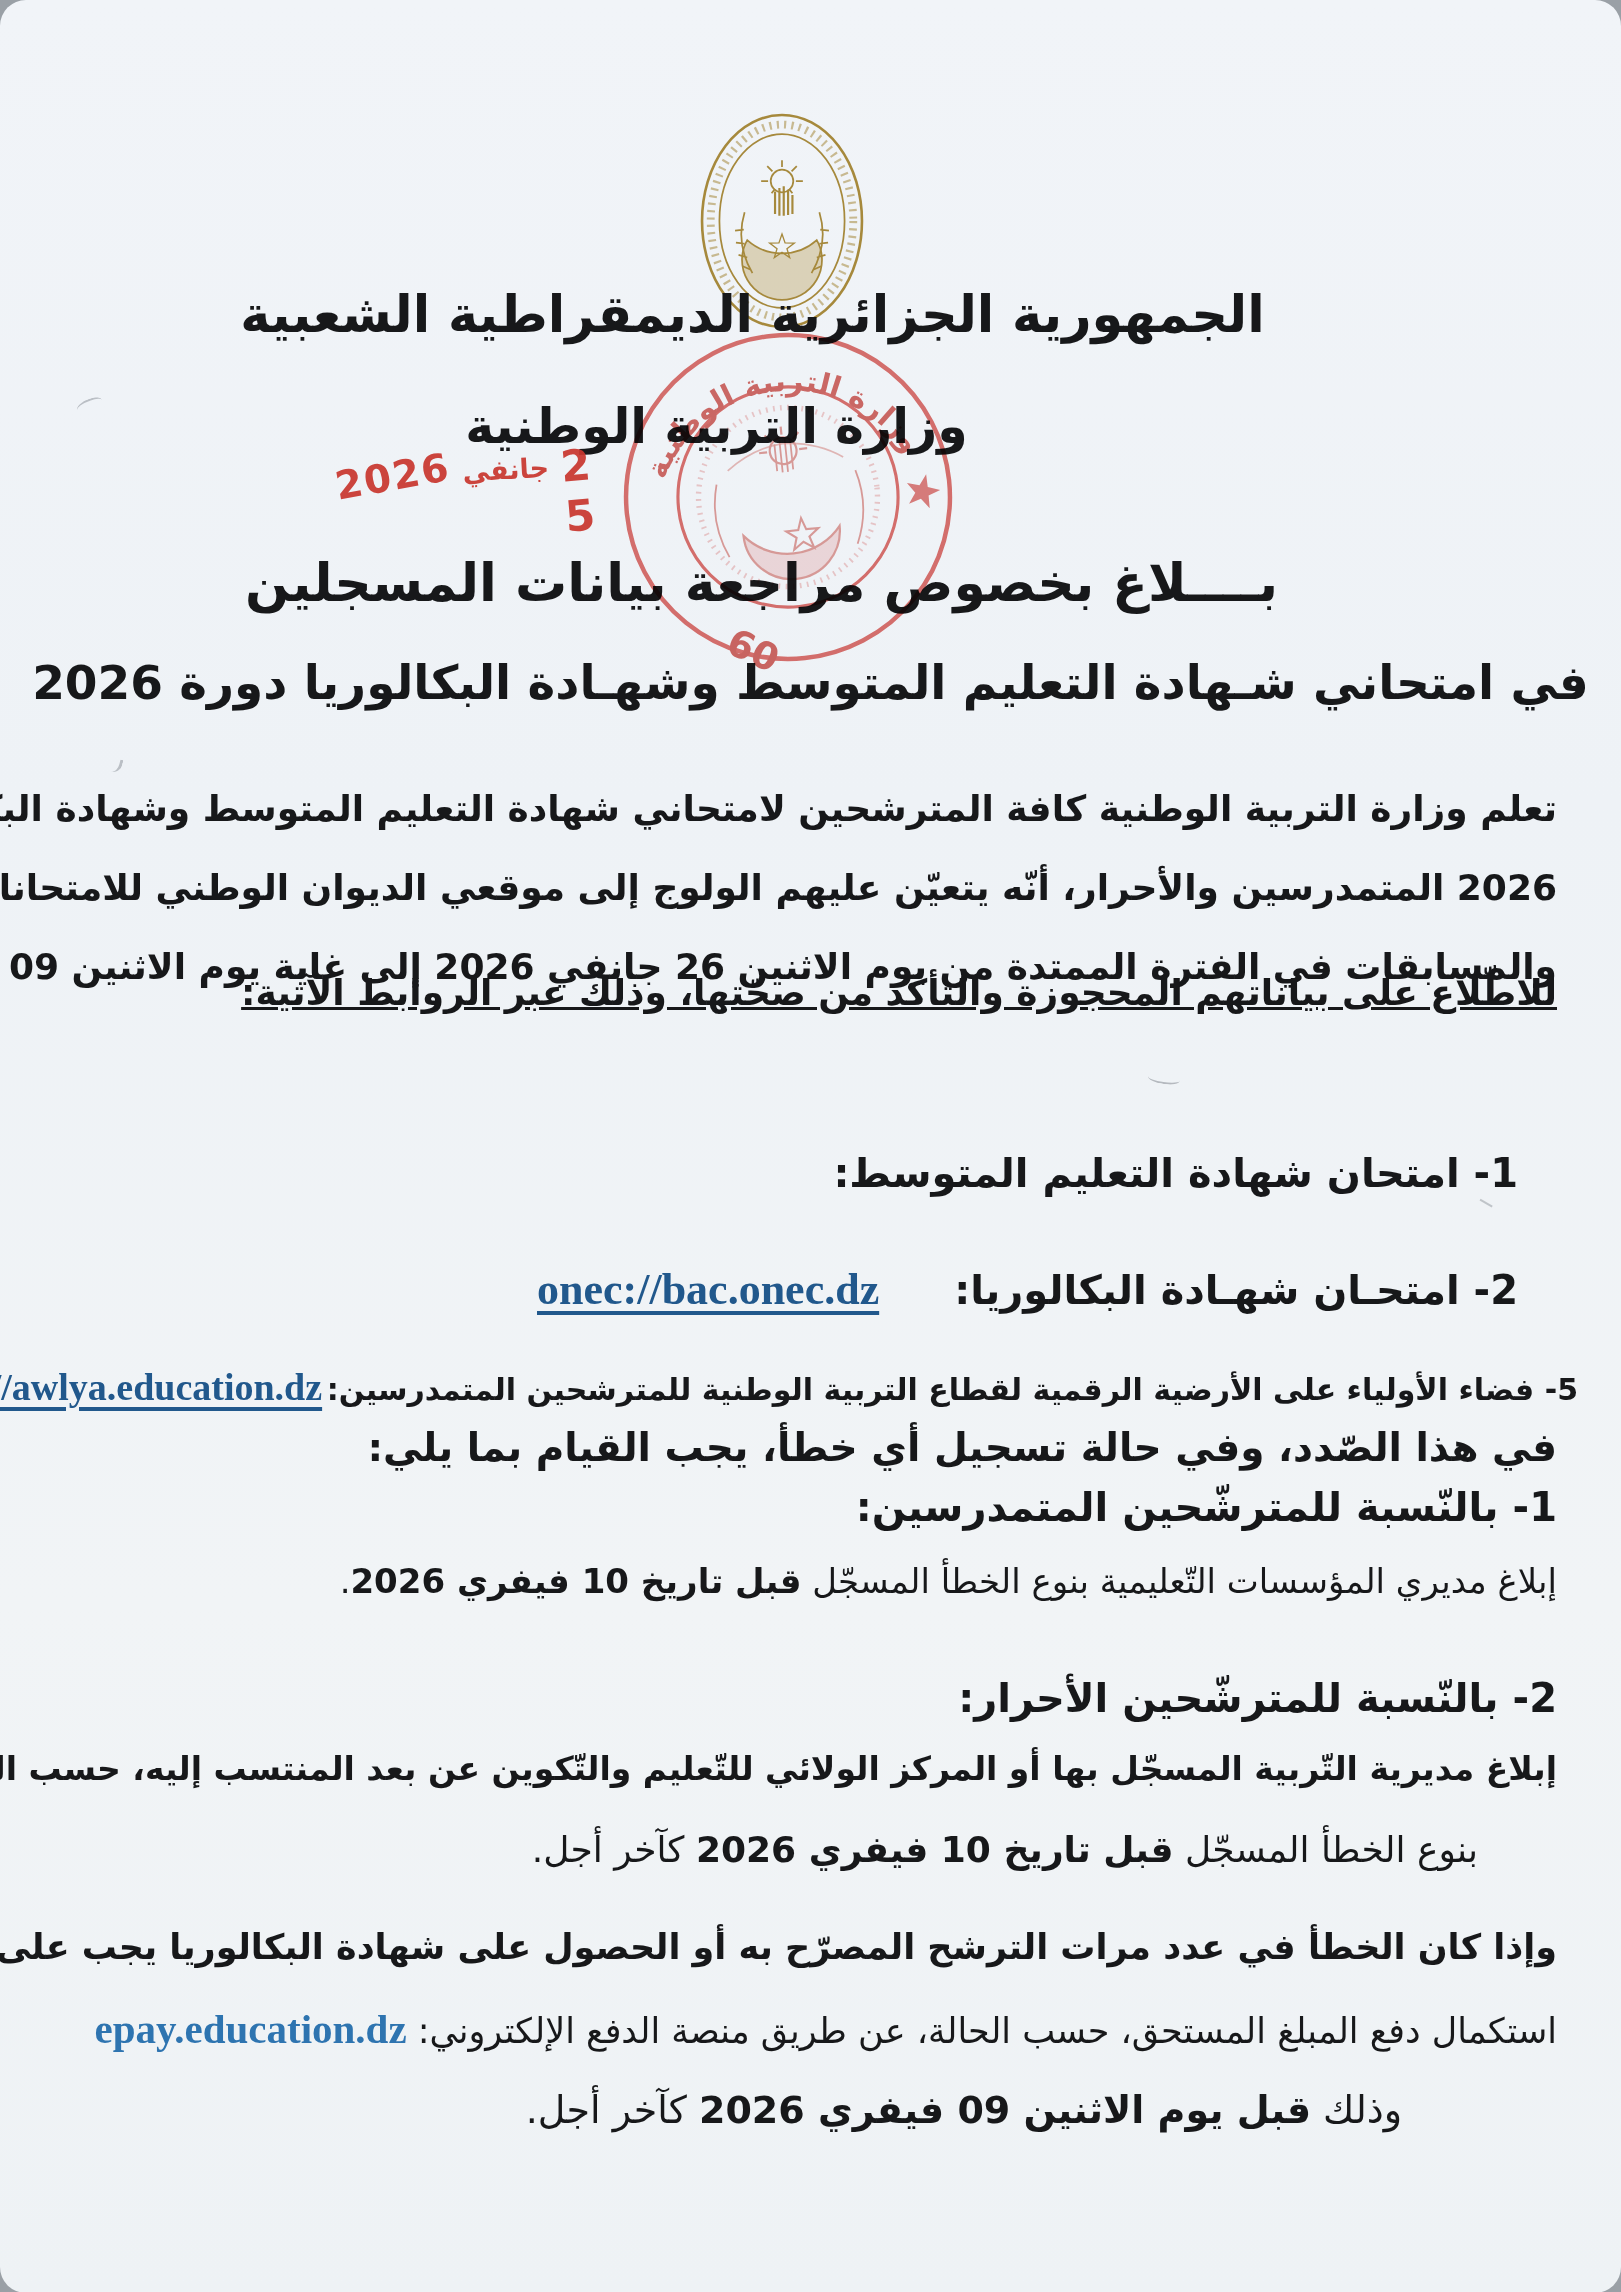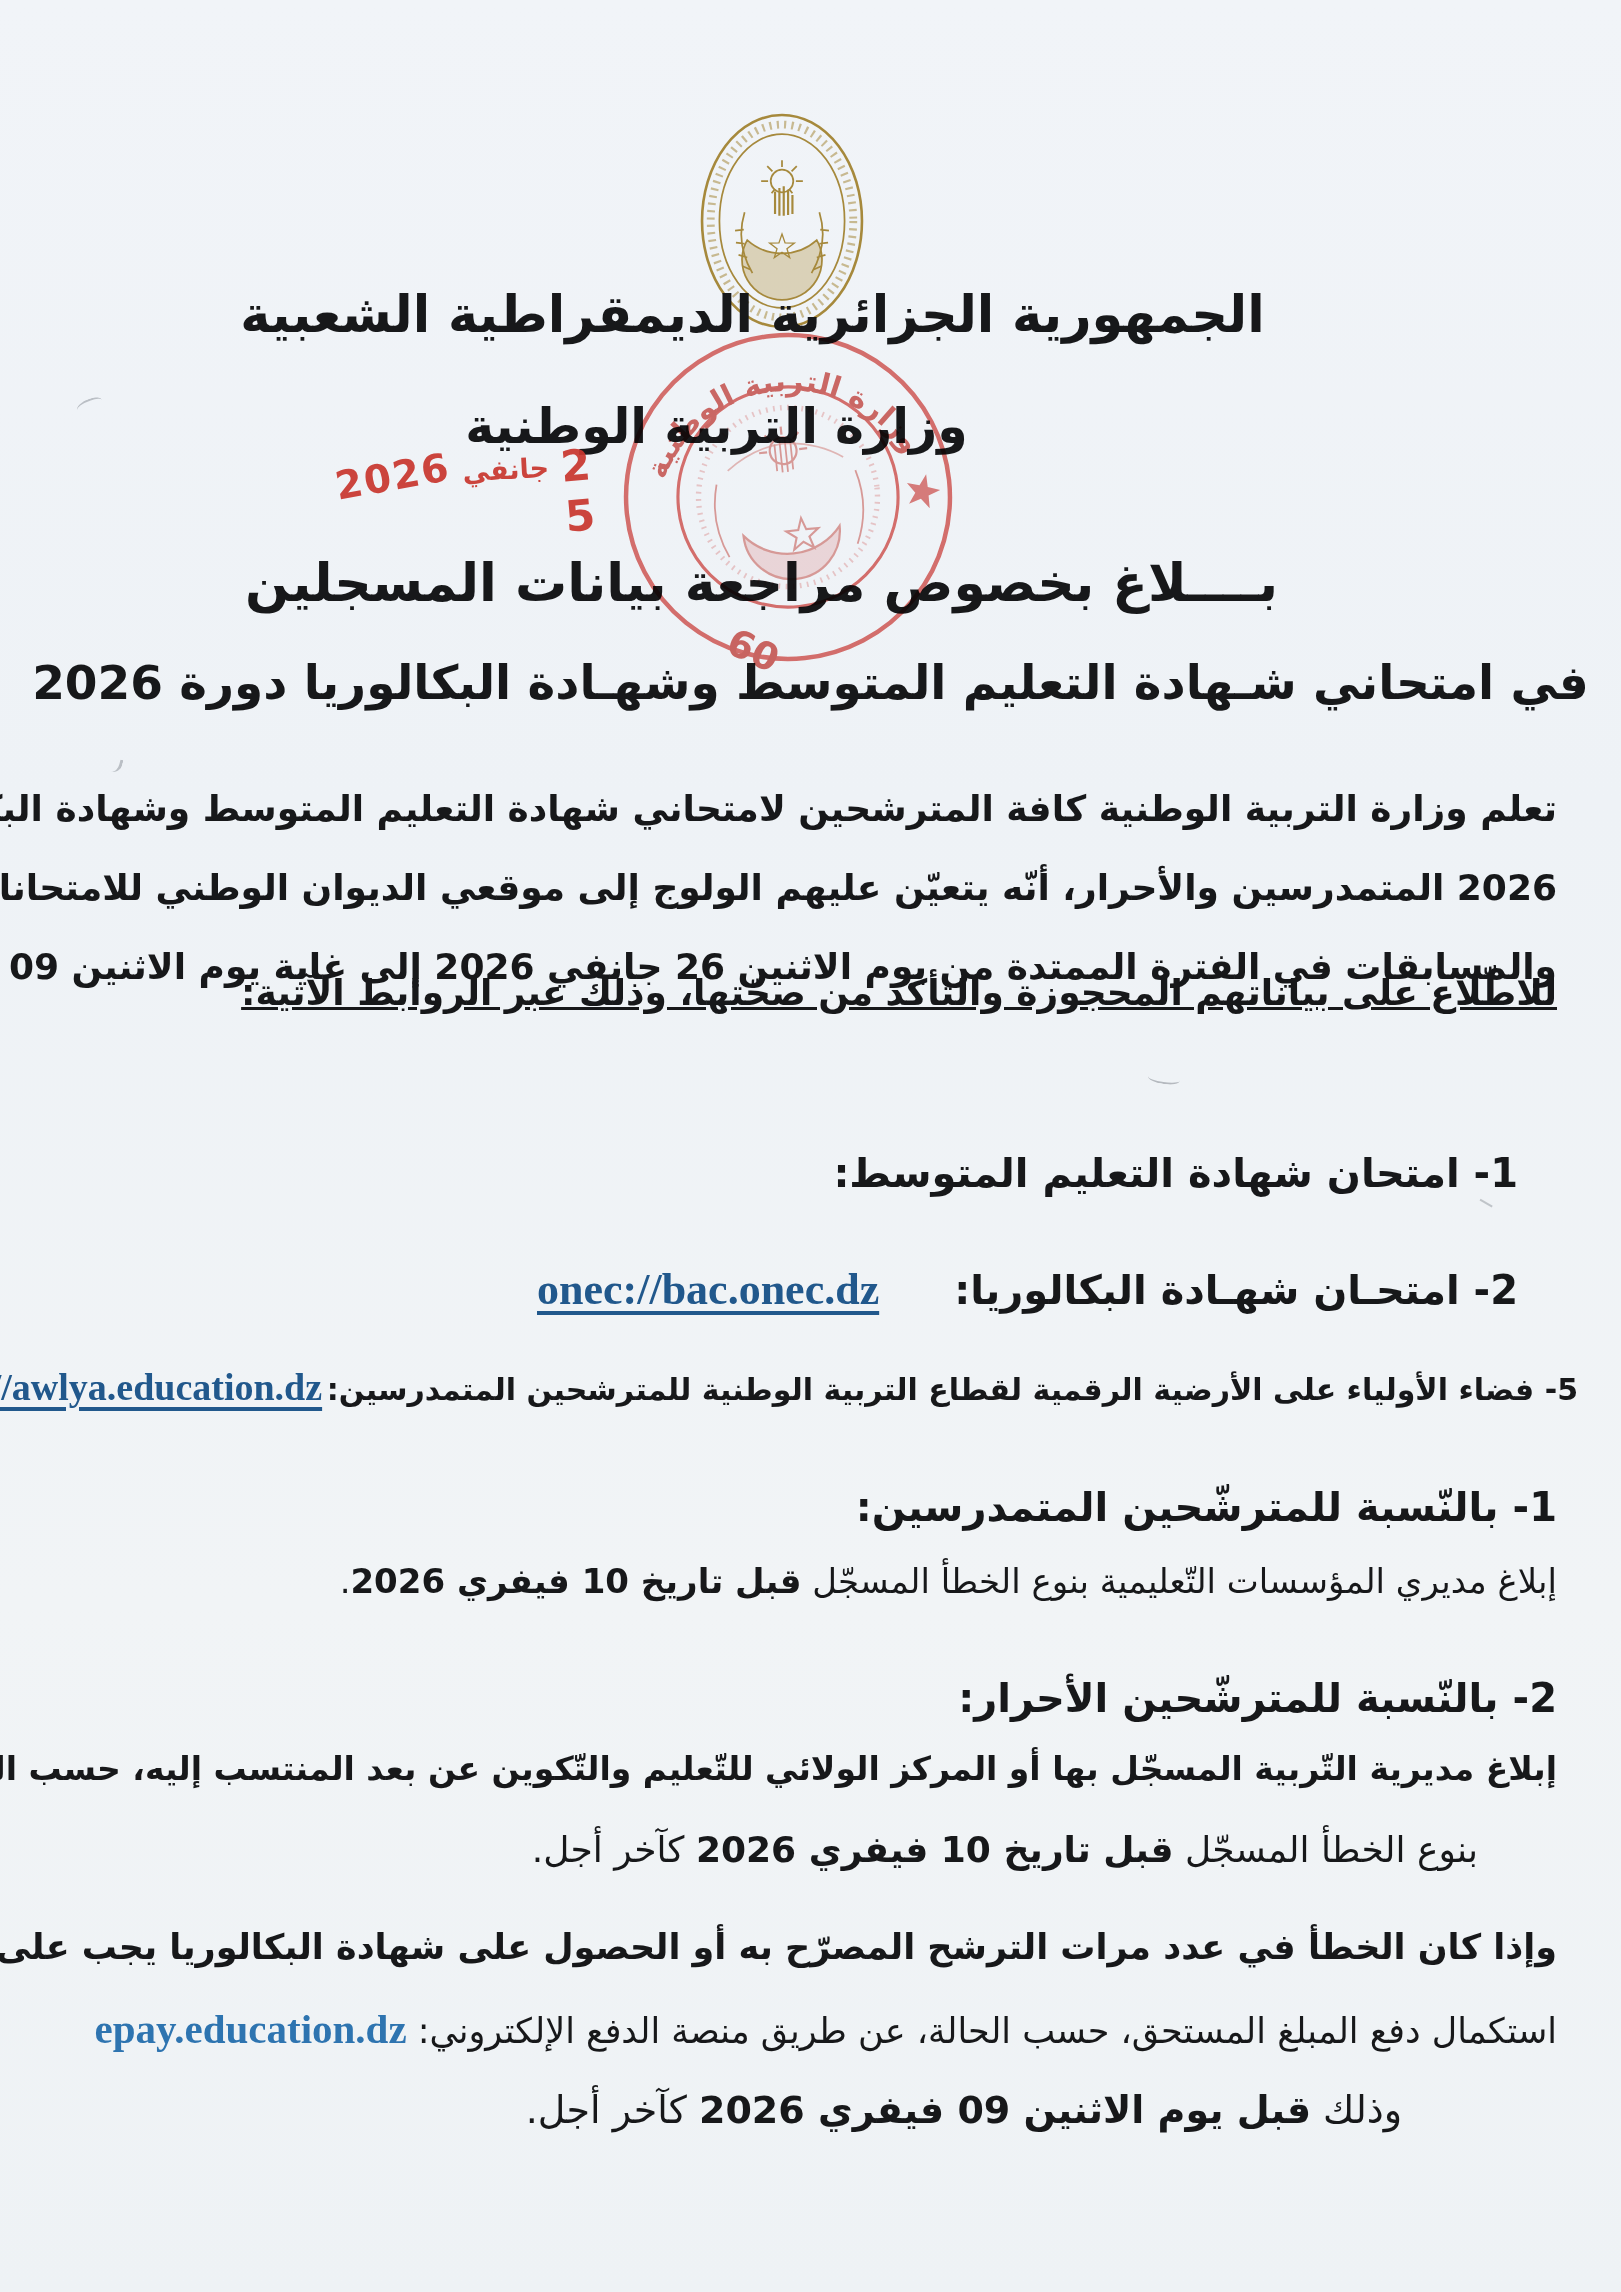--- a/index.html
+++ b/index.html
@@ -5,20 +5,21 @@
   html,body{margin:0;padding:0;background:#9aa0a6;}
   .page{
     position:relative;
     width:1621px;height:2293px;
     margin:0 auto;
     background:linear-gradient(180deg,#f1f4f8 0%,#eef2f6 35%,#f1f4f6 70%,#eef2f5 100%);
     overflow:hidden;
     font-family:"DejaVu Sans",sans-serif;
     direction:rtl;
     color:#17181a;
+    border-radius:26px;
   }
   .abs{position:absolute;}
   .center{width:100%;text-align:center;}
   .nowrap{white-space:nowrap;}
 
   
   .emblem{left:694px;top:108px;width:176px;height:226px;}
   .h1{top:285px;left:-58px;font-size:51px;font-weight:bold;letter-spacing:0.9px;}
   .h2{top:398px;left:-94px;font-size:49px;font-weight:bold;}
 
@@ -176,20 +177,21 @@
   <div class="abs linkrow r2">
     <span class="row-label">2- امتحـان شهـادة البكالوريا:</span>
     <a class="url">onec://bac.onec.dz</a>
   </div>
   <div class="abs nowrap r3">
     <span class="row-label">5- فضاء الأولياء على الأرضية الرقمية لقطاع التربية الوطنية للمترشحين المتمدرسين:</span>
     <span> </span>
     <a class="url">https//awlya.education.dz</a>
   </div>
 
+  <div class="abs line rt nowrap mid-head">في هذا الصّدد، وفي حالة تسجيل أي خطأ، يجب القيام بما يلي:</div>
 
   <div class="abs line rt nowrap case-title c1t">1- بالنّسبة للمترشّحين المتمدرسين:</div>
   <div class="abs line rt nowrap c1x">
     <span>إبلاغ مديري المؤسسات التّعليمية بنوع الخطأ المسجّل </span><b>قبل تاريخ 10 فيفري 2026</b><span>.</span>
   </div>
 
   <div class="abs line rt nowrap case-title c2t">2- بالنّسبة للمترشّحين الأحرار:</div>
   <div class="abs line just nowrap c2a">إبلاغ مديرية التّربية المسجّل بها أو المركز الولائي للتّعليم والتّكوين عن بعد المنتسب إليه، حسب الحالة،</div>
   <div class="abs line rt nowrap c2b">
     <span>بنوع الخطأ المسجّل </span><b>قبل تاريخ 10 فيفري 2026</b><span> كآخر أجل.</span>

